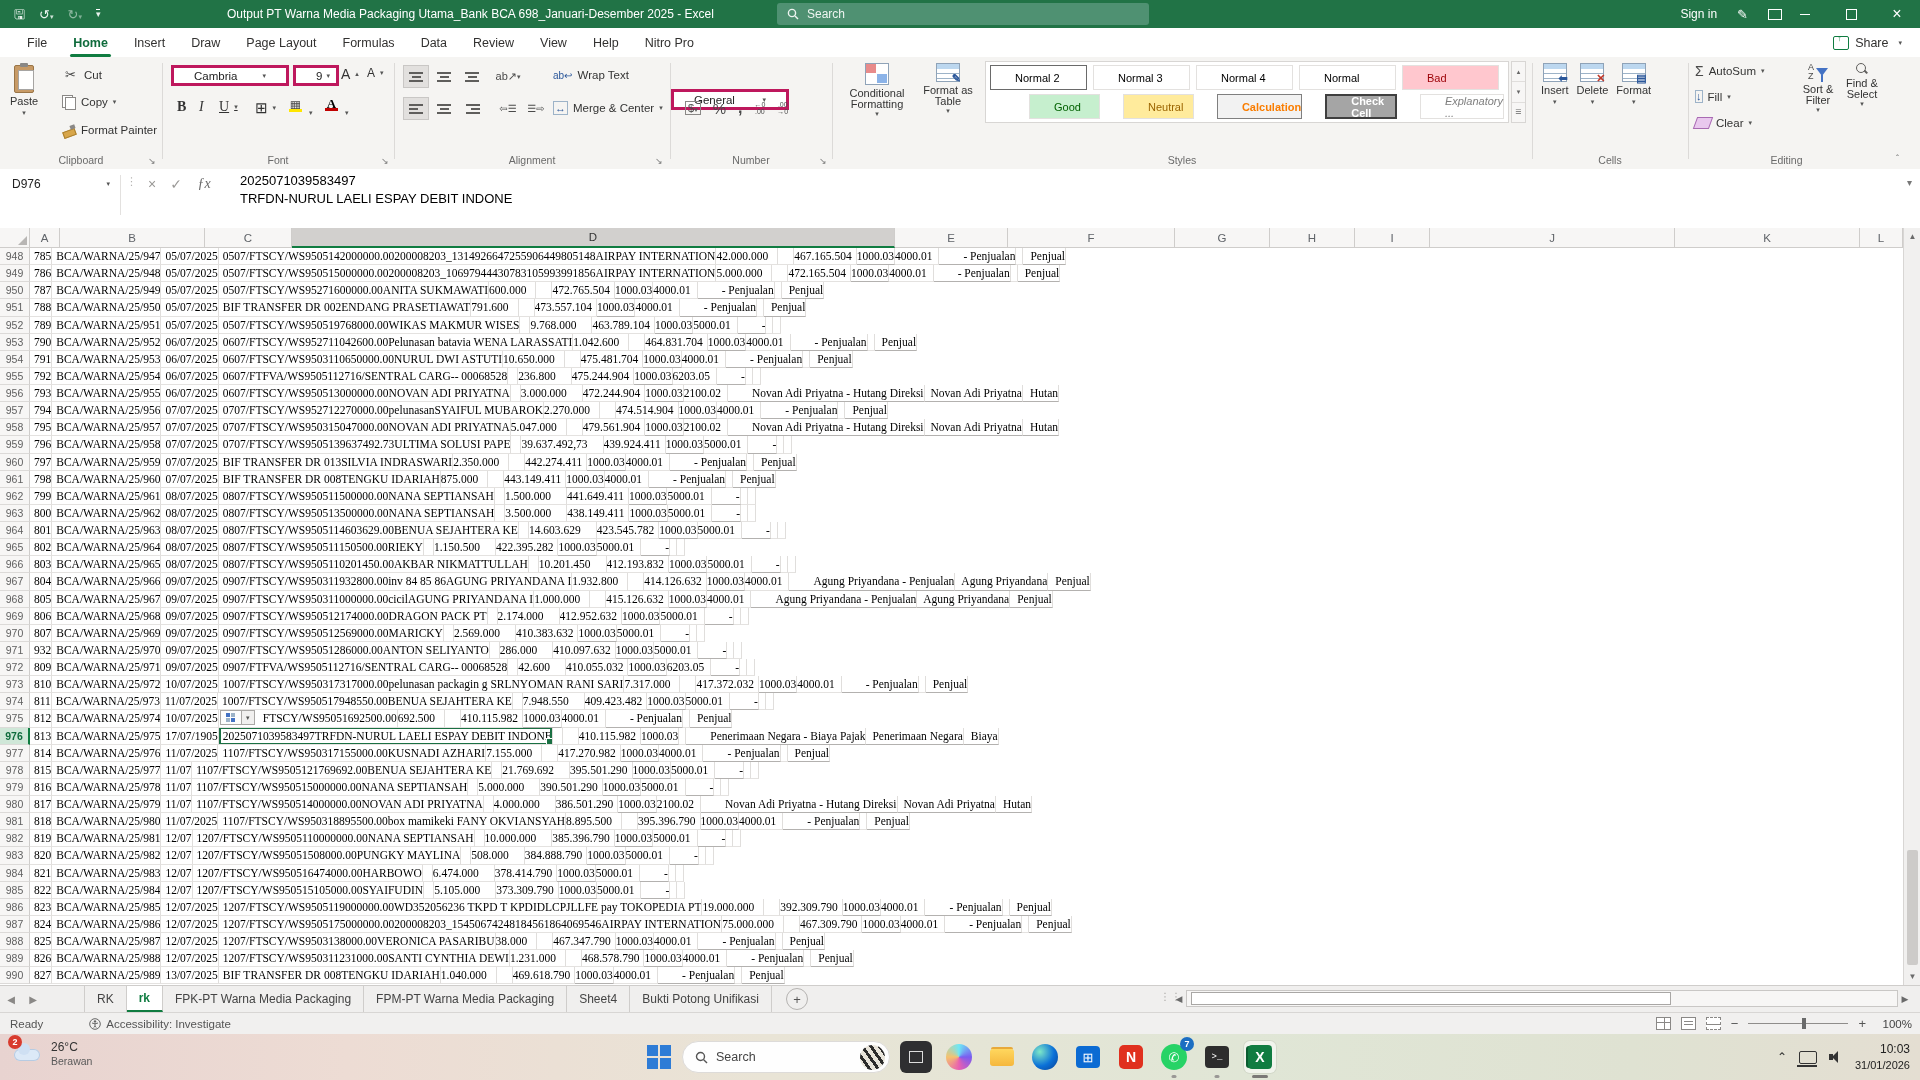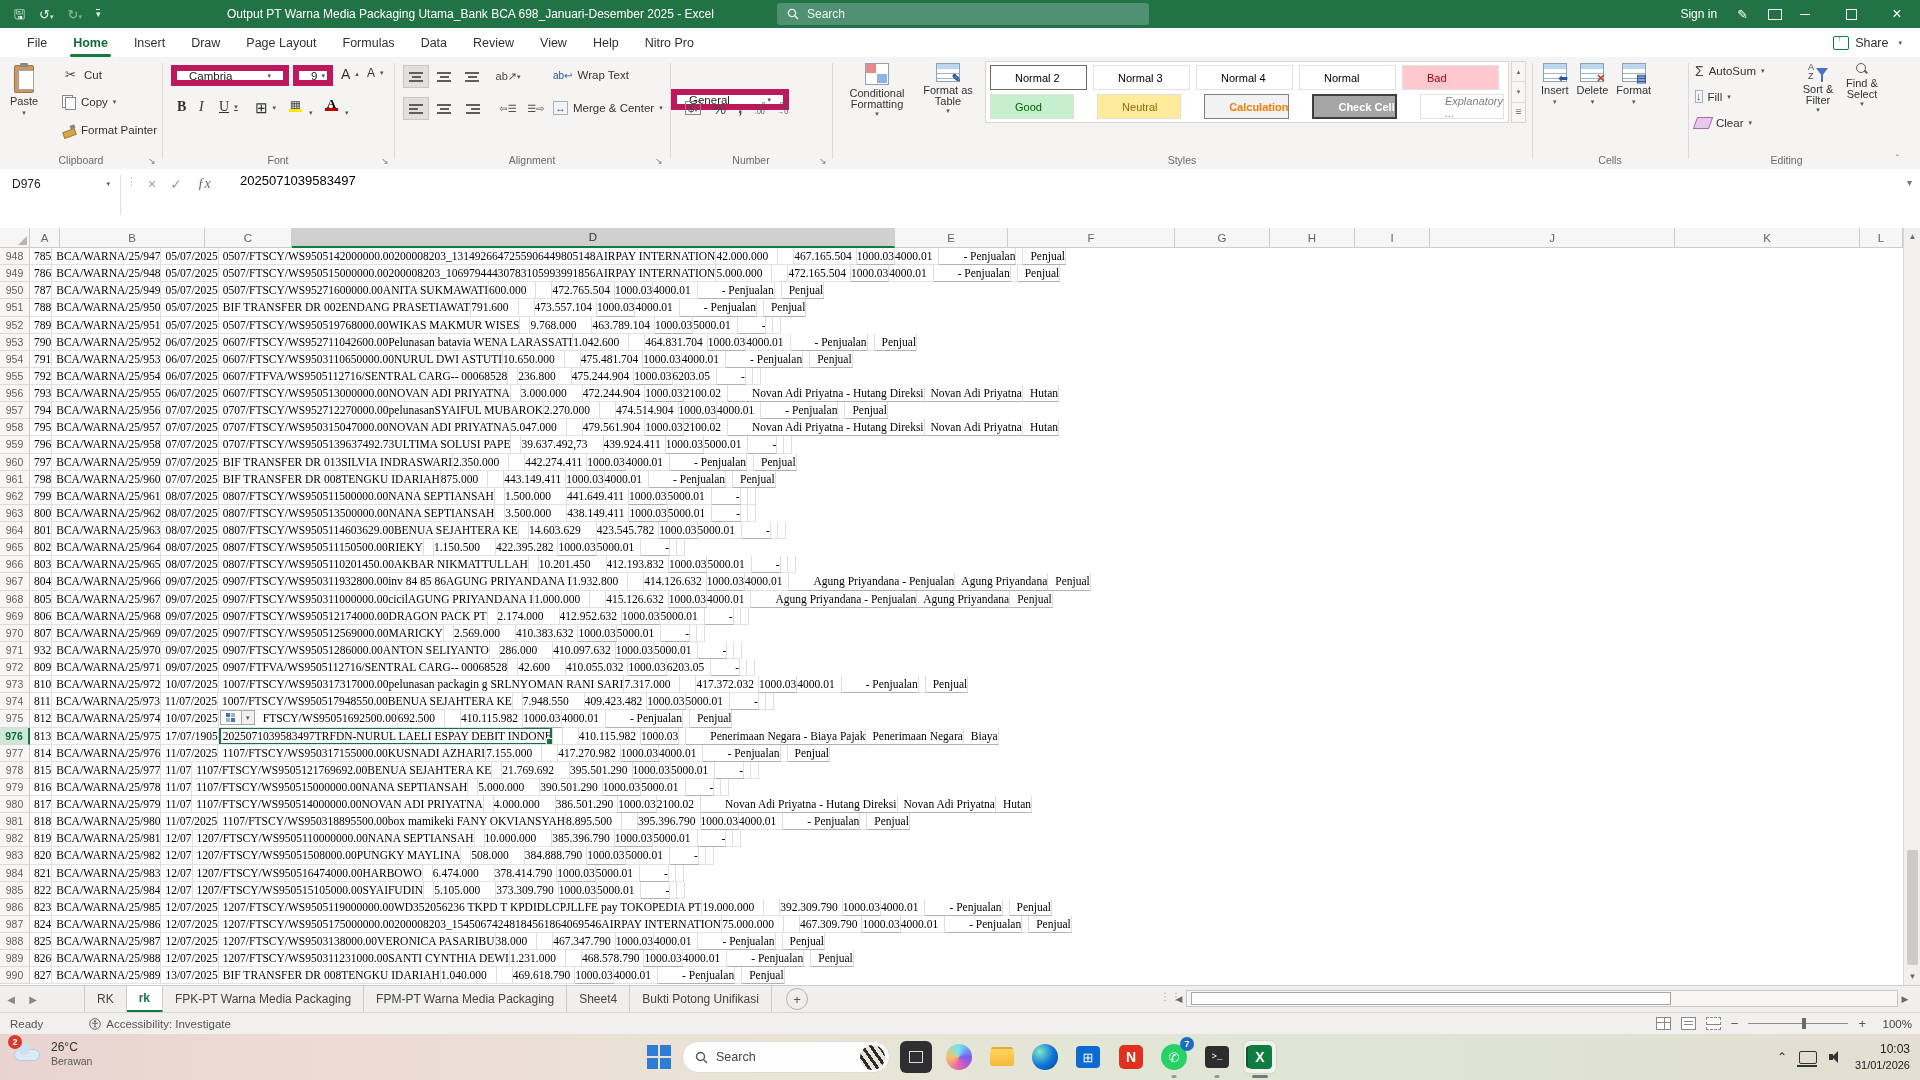--- a/index.html
+++ b/index.html
@@ -33,22 +33,22 @@
   .share-ic{width:14px;height:12px;border:1px solid #107c41;border-radius:2px;position:relative;}
   .share-ic::after{content:"↑";position:absolute;left:3px;top:-4px;font-size:9px;color:#107c41;}
 
   
   #ribbon{left:0;top:57px;width:1920px;height:112px;background:#f5f4f2;border-bottom:1px solid #d8d6d4;}
   .rgroup{position:absolute;top:0;height:112px;}
   .gsep{position:absolute;top:6px;width:1px;height:96px;background:#dcdad8;}
   .glabel{position:absolute;bottom:3px;width:100%;text-align:center;font-size:10.5px;color:#6a6a6a;}
   .launcher{position:absolute;bottom:3px;font-size:9px;color:#7a7a7a;}
   .rbtn{display:flex;align-items:center;gap:5px;font-size:11.5px;color:#333;white-space:nowrap;}
-  .combo{background:#fff;border:6px solid #be185d;height:21px;display:flex;align-items:center;
-    font-size:11.5px;color:#222;padding:0 12px;box-sizing:border-box;justify-content:space-between;}
+  .combo{background:#fff;border:3px solid #be185d;height:21px;display:flex;align-items:center;
+    font-size:11.5px;color:#222;padding:0 20px;box-sizing:border-box;justify-content:space-between;}
   .dd{font-size:7px;color:#555;margin-left:4px;}
   .bigbtn{position:absolute;display:flex;flex-direction:column;align-items:center;font-size:11px;color:#333;gap:2px;}
   .mini{font-size:7px;color:#555;}
   .ic16{width:17px;height:15px;display:inline-flex;align-items:center;justify-content:center;font-size:13px;color:#4a4a4a;}
   
   .ic-paste{width:24px;height:30px;position:relative;}
   .ic-paste .board{position:absolute;left:2px;top:2px;width:18px;height:26px;background:#c79a66;border:1px solid #9a7547;border-radius:2px;}
   .ic-paste .clip{position:absolute;left:8px;top:0;width:8px;height:4px;background:#8a8886;border-radius:1px;}
   .ic-paste .sheet{position:absolute;left:6px;top:7px;width:14px;height:18px;background:#fff;border:1px solid #a6a4a2;}
   
@@ -452,21 +452,21 @@
       </div>
       <div class="abs" style="left:152px;top:4px;width:524px;height:62px;background:#fff;border:1px solid #d8d6d4;padding:3px 4px;box-sizing:border-box;">
         <div id="style-gallery" style="display:flex;flex-direction:column;gap:4px;">
             <div style="display: flex; gap: 6px;">
               <div class="gcell g-normal selected">Normal 2</div>
               <div class="gcell g-normal">Normal 3</div>
               <div class="gcell g-normal">Normal 4</div>
               <div class="gcell g-normal">Normal</div>
               <div class="gcell g-bad">Bad</div>
             </div>
-            <div style="display: flex; gap: 23px;">
+            <div style="display: flex; gap: 23px; margin-left: 39px;">
               <div class="gcell g-good">Good</div>
               <div class="gcell g-neutral">Neutral</div>
               <div class="gcell g-calc">Calculation</div>
               <div class="gcell g-check">Check Cell</div>
               <div class="gcell g-expl">Explanatory ...</div>
             </div>
           </div>
       </div>
       <div class="abs" style="left:678px;top:4px;width:15px;height:62px;display:flex;flex-direction:column;border:1px solid #d8d6d4;box-sizing:border-box;background:#f7f6f5;">
         <span style="flex:1;display:flex;align-items:center;justify-content:center;font-size:7px;color:#666;">▴</span>
@@ -546,20 +546,21 @@
       <span>D976</span>
         <span class="dd">▾</span>
     </div>
     <div id="fx-sep"></div>
     <div id="fx-dots">⋮</div>
     <div class="fxbtn" id="fx-x">×</div>
     <div class="fxbtn" id="fx-check">✓</div>
     <div class="fxbtn" id="fx-fx">ƒx</div>
     <div id="formula-text">
       <div>2025071039583497</div>
+      <div>TRFDN-NURUL LAELI ESPAY DEBIT INDONE</div>
     </div>
     <div id="formula-dd">▾</div>
   </div>
 
   <div id="grid" class="abs">
     <div id="col-headers">
         <div class="chead" id="corner" style="width: 30px;"></div>
         <div class="chead" style="width: 30px;">A</div>
         <div class="chead" style="width: 145px;">B</div>
         <div class="chead" style="width: 87px;">C</div>

